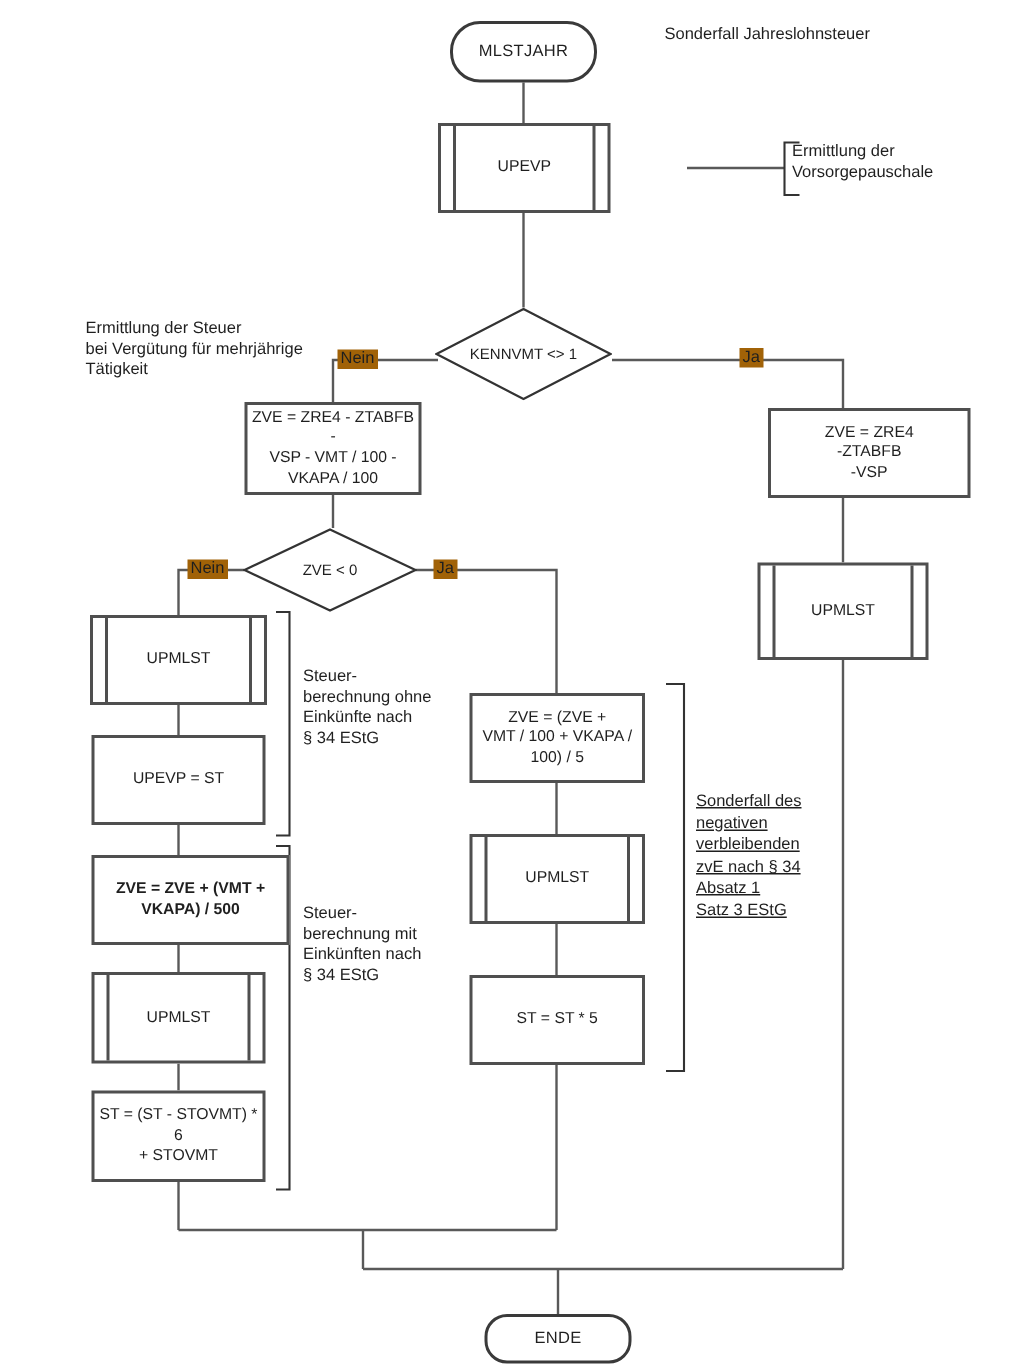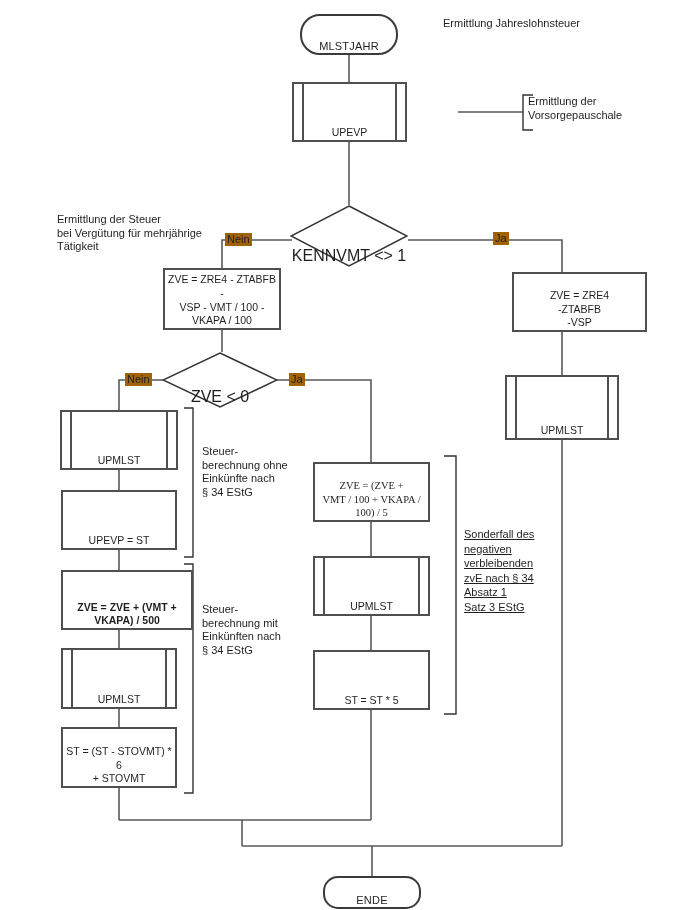--- a/index.html
+++ b/index.html
@@ -2,33 +2,33 @@
 <html><head>
 <meta charset="utf-8">
 <style>
   html,body{margin:0;padding:0;background:#ffffff;}
   .canvas{
     position:relative;width:675px;height:910px;background:#ffffff;overflow:hidden;
     font-family:"Liberation Sans",sans-serif;color:#1f1f1f;
   }
   .wires{position:absolute;left:0;top:0;width:675px;height:910px;}
   .node{
-    position:absolute;background:#ffffff;display:flex;align-items:flex-end;justify-content:center;
+    position:absolute;background:#ffffff;display:flex;align-items:center;justify-content:center;
     text-align:center;font-size:10.5px;line-height:1.3;color:#1f1f1f;box-sizing:border-box;
   }
   .process{border:2px solid #4f4f4f;}
   .subroutine{border:2px solid #4f4f4f;}
   .sub-bar{position:absolute;top:0;bottom:0;width:0;border-left:2px solid #4f4f4f;}
   .sub-bar.left{left:8px;}
   .sub-bar.right{right:8px;}
   .terminal{border:2px solid #3a3a3a;border-radius:20px;font-size:11px;letter-spacing:.2px;}
   .terminal.end{border-radius:15px;}
   .diamond{background:transparent;border:none;}
   .diamond svg{position:absolute;left:0;top:0;}
-  .diamond .dtext{position:relative;font-size:16px;}
+  .diamond .dtext{position:relative;font-size:10px;}
   .node .txt{white-space:pre-line;width:100%;}
   .edge-label{
     position:absolute;background:#a16207;font-size:11px;color:#1f1f1f;
     padding:0 2px;line-height:13px;
   }
   .annot{
     position:absolute;font-size:11px;color:#1f1f1f;white-space:pre-line;line-height:1.24;
   }
 </style>
 </head>
@@ -140,36 +140,36 @@
   <div class="node process" style="left:61px;top:570px;width:132px;height:60px;font-weight:bold;">
     <span class="txt">ZVE = ZVE + (VMT +
 VKAPA) / 500</span>
   </div>
 
   <div class="node process" style="left:61px;top:727px;width:116px;height:61px;">
     <span class="txt">ST = (ST - STOVMT) * 6
 + STOVMT</span>
   </div>
 
-  <div class="node process" style="left:313px;top:462px;width:117px;height:60px;font-family:Liberation Serif, serif;">
+  <div class="node process" style="left:313px;top:462px;width:117px;height:60px;">
     <span class="txt">ZVE = (ZVE +
 VMT / 100 + VKAPA /
 100) / 5</span>
   </div>
 
   <div class="node process" style="left:313px;top:650px;width:117px;height:60px;">
     <span class="txt">ST = ST * 5</span>
   </div>
 
   <div class="edge-label" style="left:225px;top:233px;">Nein</div>
   <div class="edge-label" style="left:493px;top:232px;">Ja</div>
   <div class="edge-label" style="left:125px;top:373px;">Nein</div>
   <div class="edge-label" style="left:289px;top:373px;">Ja</div>
 
-  <div class="annot" style="left:443px;top:17px;">Ermittlung Jahreslohnsteuer</div>
+  <div class="annot" style="left:443px;top:17px;">Sonderfall Jahreslohnsteuer</div>
 
   <div class="annot" style="left:528px;top:95px;">Ermittlung der
 Vorsorgepauschale</div>
 
   <div class="annot" style="left:57px;top:213px;">Ermittlung der Steuer
 bei Vergütung für mehrjährige
 Tätigkeit</div>
 
   <div class="annot" style="left:202px;top:445px;">Steuer-
 berechnung ohne

